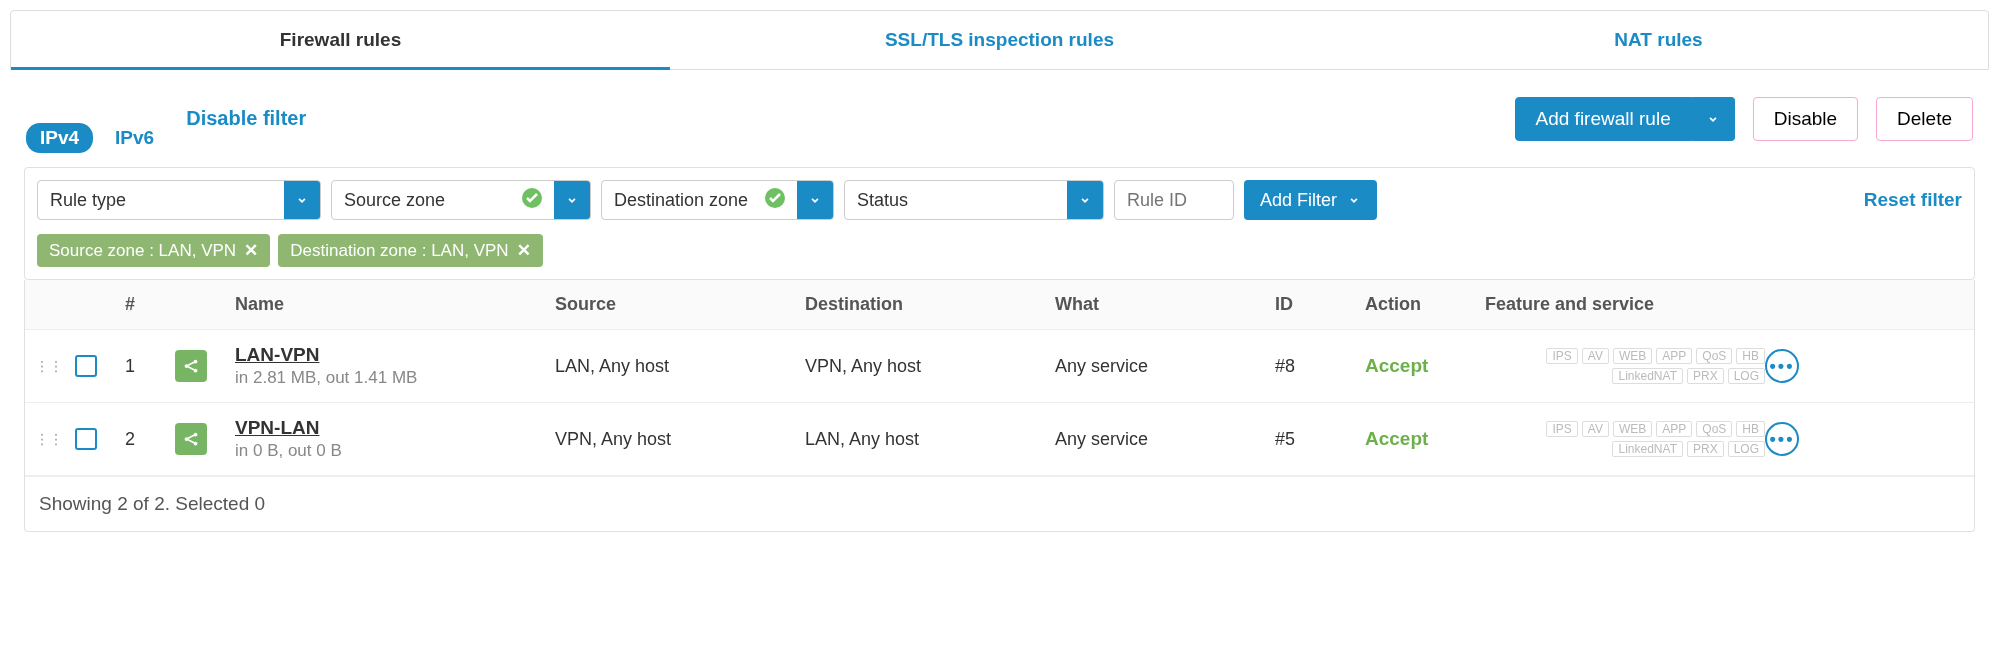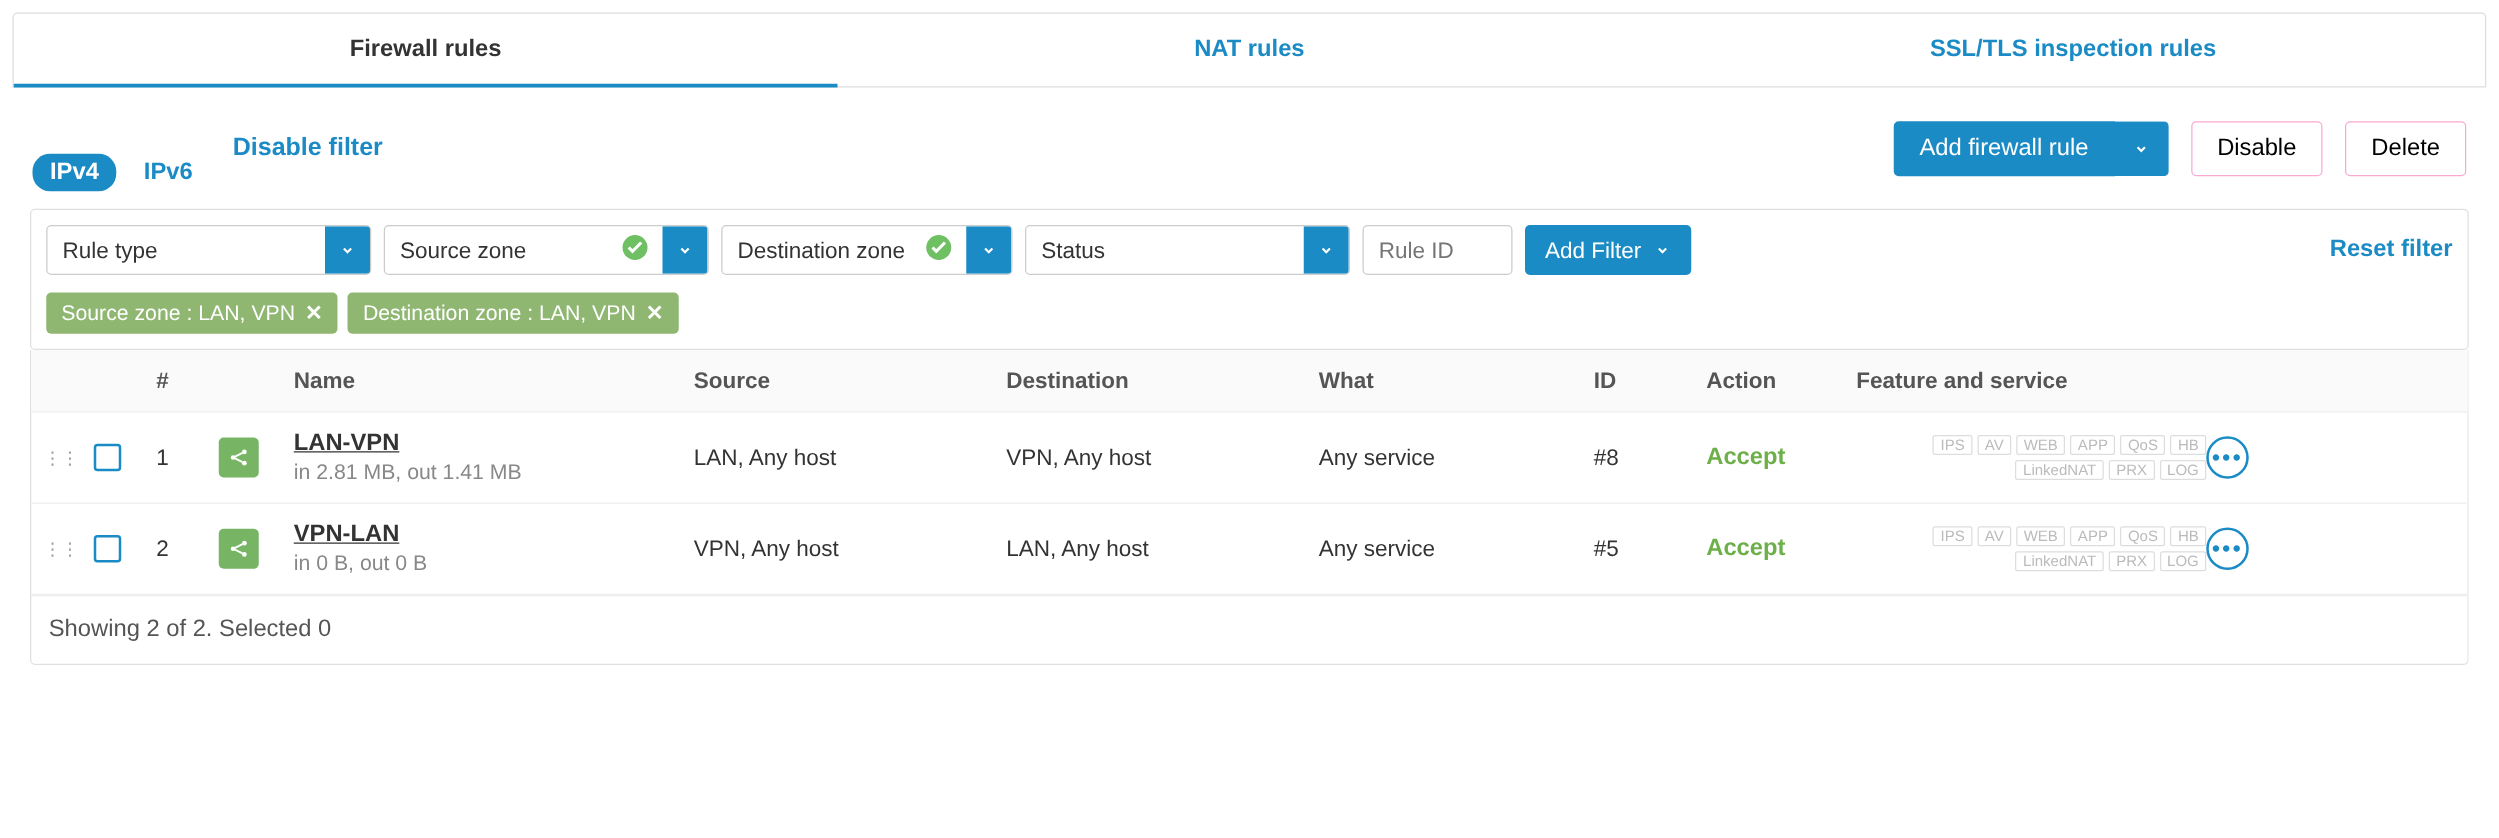--- a/index.html
+++ b/index.html
@@ -57,22 +57,22 @@
 
 svg.caret { width: 14px; height: 14px; }
 svg.check { width: 24px; height: 24px; }
 svg.share { width: 18px; height: 18px; }
 </style>
 </head>
 <body>
 
 <div class="tabs">
   <div class="tab active">Firewall rules</div>
+  <div class="tab">SSL/TLS inspection rules</div>
   <div class="tab">NAT rules</div>
-  <div class="tab">SSL/TLS inspection rules</div>
 </div>
 
 <div class="toolbar">
   <div class="pill-group">
     <span class="pill active">IPv4</span>
     <span class="pill inactive">IPv6</span>
   </div>
   <span class="link">Disable filter</span>
   <div class="spacer"></div>
   <div class="btn-group">
@@ -82,21 +82,21 @@
           <path d="M7 10l5 5 5-5" fill="none" stroke="currentColor" stroke-width="3"></path>
         </svg>
     </button>
   </div>
   <button class="btn">Disable</button>
   <button class="btn">Delete</button>
 </div>
 
 <div class="filterbar">
   <div class="filter-row1">
-    <div class="sel" style="width:260px">
+    <div class="sel" style="width:284px">
       <span class="sel-txt">Rule type</span>
       <span class="sel-caret">
           <svg class="caret" viewBox="0 0 24 24">
             <path d="M7 10l5 5 5-5" fill="none" stroke="#fff" stroke-width="3"></path>
           </svg>
         </span>
     </div>
     <div class="sel" style="width:260px">
       <span class="sel-txt">Source zone</span>
       <span class="sel-check"><svg class="check" viewBox="0 0 24 24">

